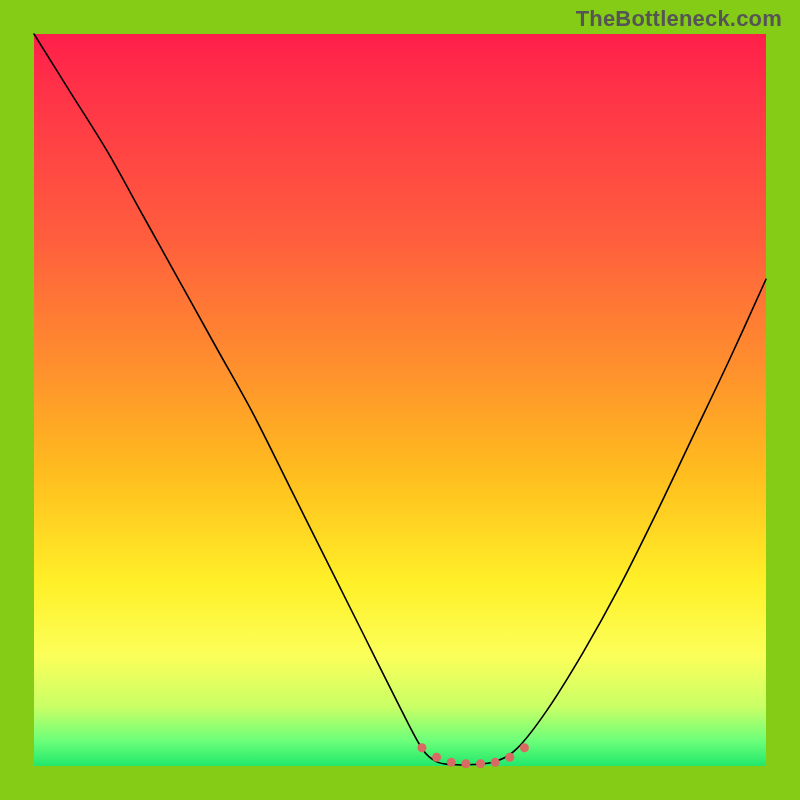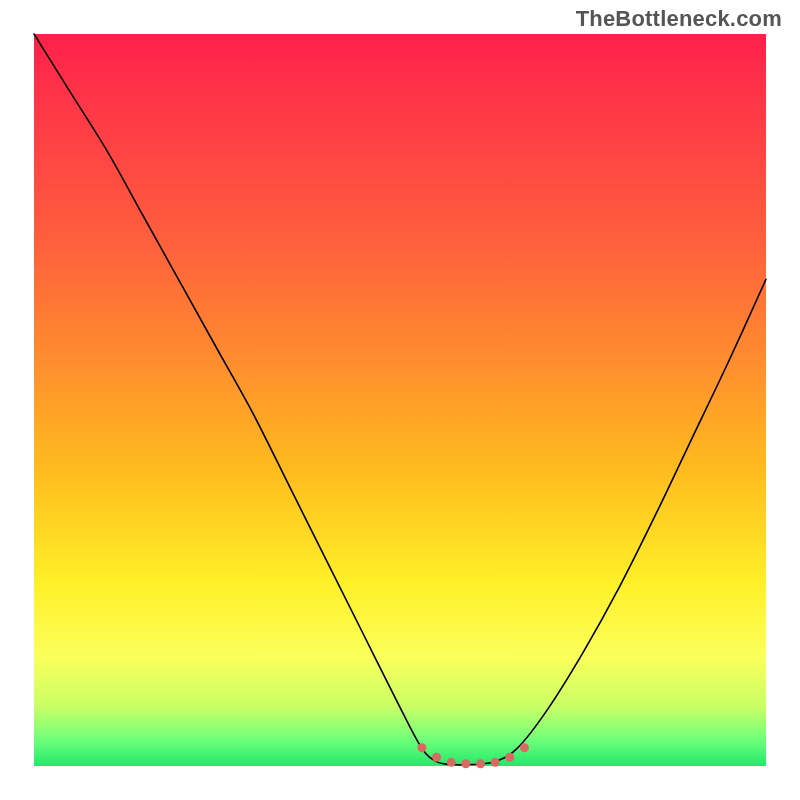--- a/index.html
+++ b/index.html
@@ -8,21 +8,21 @@
     width: 800px;
     height: 800px;
     overflow: hidden;
     background: #000;
     font-family: Arial, Helvetica, sans-serif;
   }
   .frame {
     position: relative;
     width: 800px;
     height: 800px;
-    background: #ffffff;
+    background: #84cc16;
   }
   
   .plot {
     position: absolute;
     left: 34px;
     top: 34px;
     width: 732px;
     height: 732px;
     
     background: linear-gradient(to bottom,

